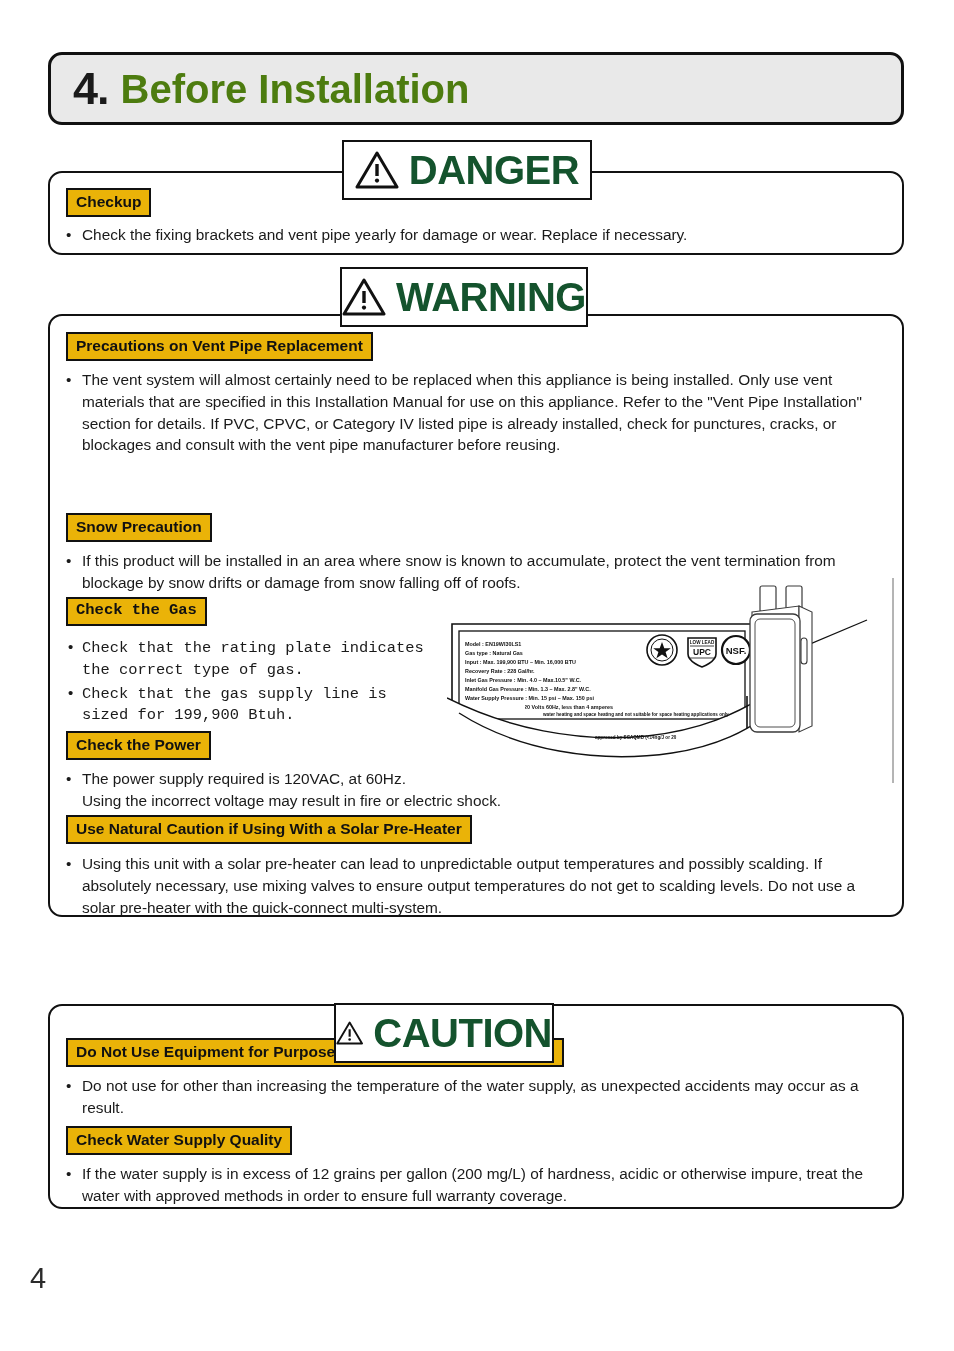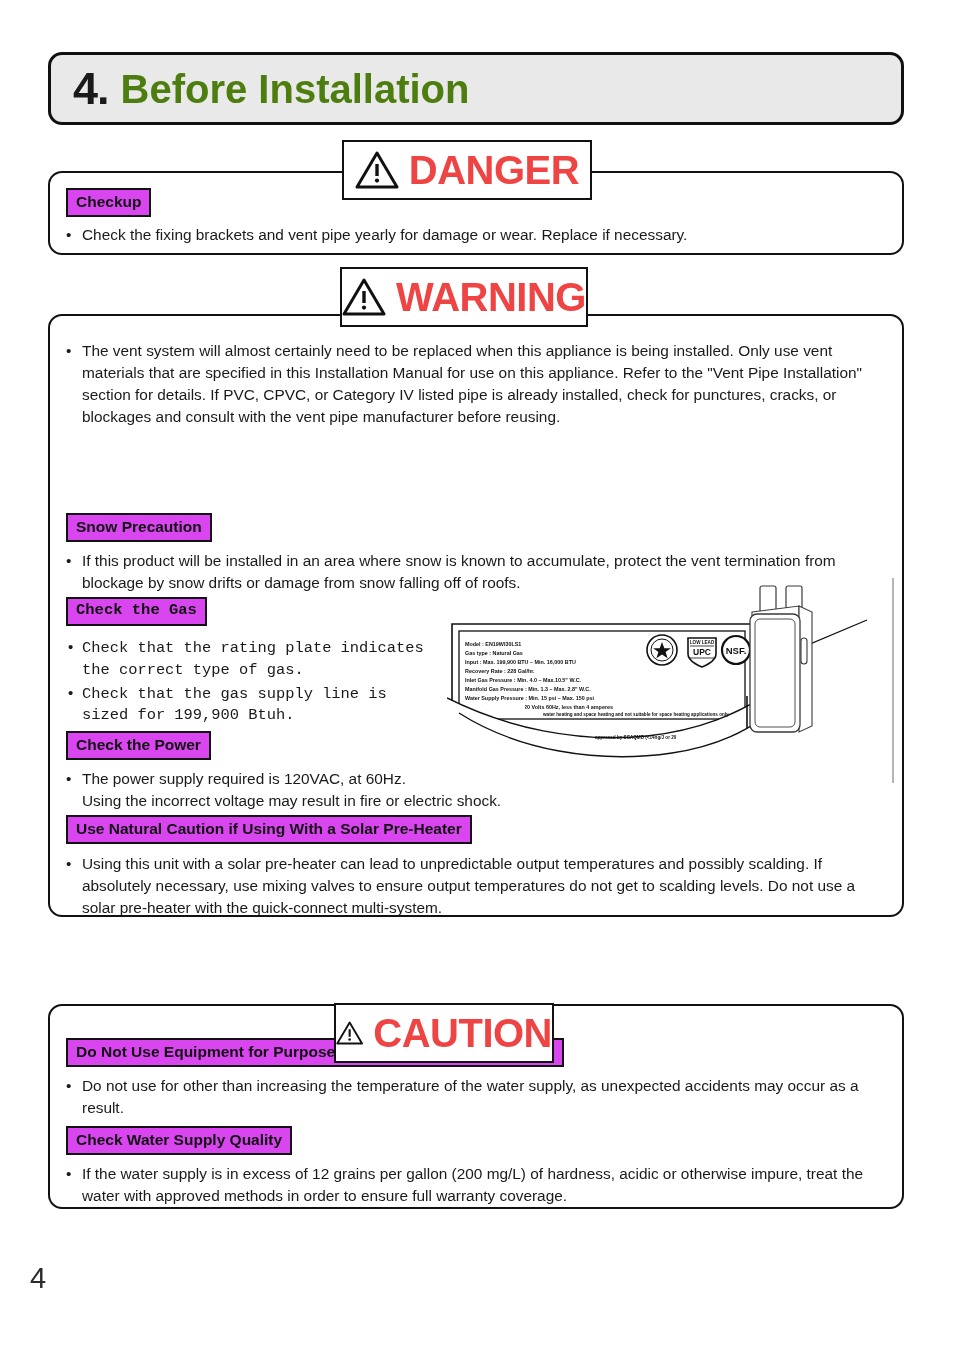--- a/index.html
+++ b/index.html
@@ -69,32 +69,32 @@
     align-items: center;
     justify-content: center;
     gap: 10px;
     z-index: 5;
   }
   .banner-text {
     font-size: 40px;
     font-weight: bold;
     line-height: 1;
     letter-spacing: -0.5px;
-    color: #ef4444;
+    color: #14532d;
   }
   .warn-tri {
     display: block;
   }
 
   
   .sec-head {
     display: inline-block;
     box-sizing: border-box;
     border: 2px solid #111111;
-    background: #d946ef;
+    background: #eab308;
     font-size: 15.5px;
     font-weight: bold;
     padding: 3px 8px 4px 8px;
     line-height: 1.15;
     color: #111111;
     white-space: nowrap;
   }
 
   
   .bullet-row {
@@ -183,20 +183,21 @@
 <div class="banner" style="left:340px; top:267px; width:248px; height:60px;">
   <svg class="warn-tri" width="44" height="40" viewBox="0 0 44 40" aria-hidden="true">
     <path d="M22 3 L42 37 L2 37 Z" fill="#ffffff" stroke="#111111" stroke-width="3" stroke-linejoin="round"></path>
     <rect x="20.3" y="14" width="3.4" height="12" fill="#111111"></rect>
     <circle cx="22" cy="30.6" r="2.1" fill="#111111"></circle>
   </svg>
   <span class="banner-text">WARNING</span>
 </div>
 
 <div class="panel-body" style="left:66px; top:332px; width:822px;">
+  <div class="sec-head">Precautions on Vent Pipe Replacement</div>
   <div class="bullet-row" style="margin-top:8px;">
     <span class="bullet-dot">•</span>
     <span class="bullet-text">The vent system will almost certainly need to be replaced when this appliance is being installed. Only use vent materials that are specified in this Installation Manual for use on this appliance.  Refer to the "Vent Pipe Installation" section for details.  If PVC, CPVC, or Category IV listed pipe is already installed, check for punctures, cracks, or blockages and consult with the vent pipe manufacturer before reusing.</span>
   </div>
 </div>
 
 <div class="panel-body" style="left:66px; top:513px; width:822px;">
   <div class="sec-head">Snow Precaution</div>
   <div class="bullet-row" style="margin-top:8px;">
     <span class="bullet-dot">•</span>

